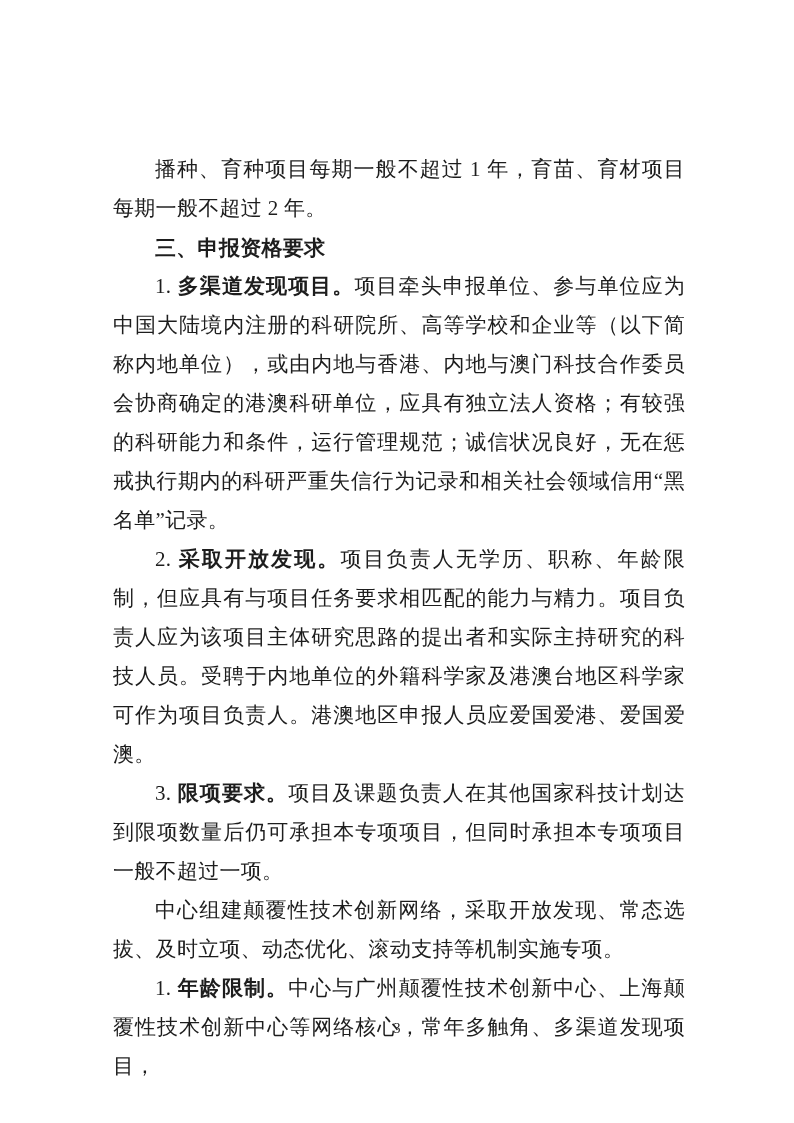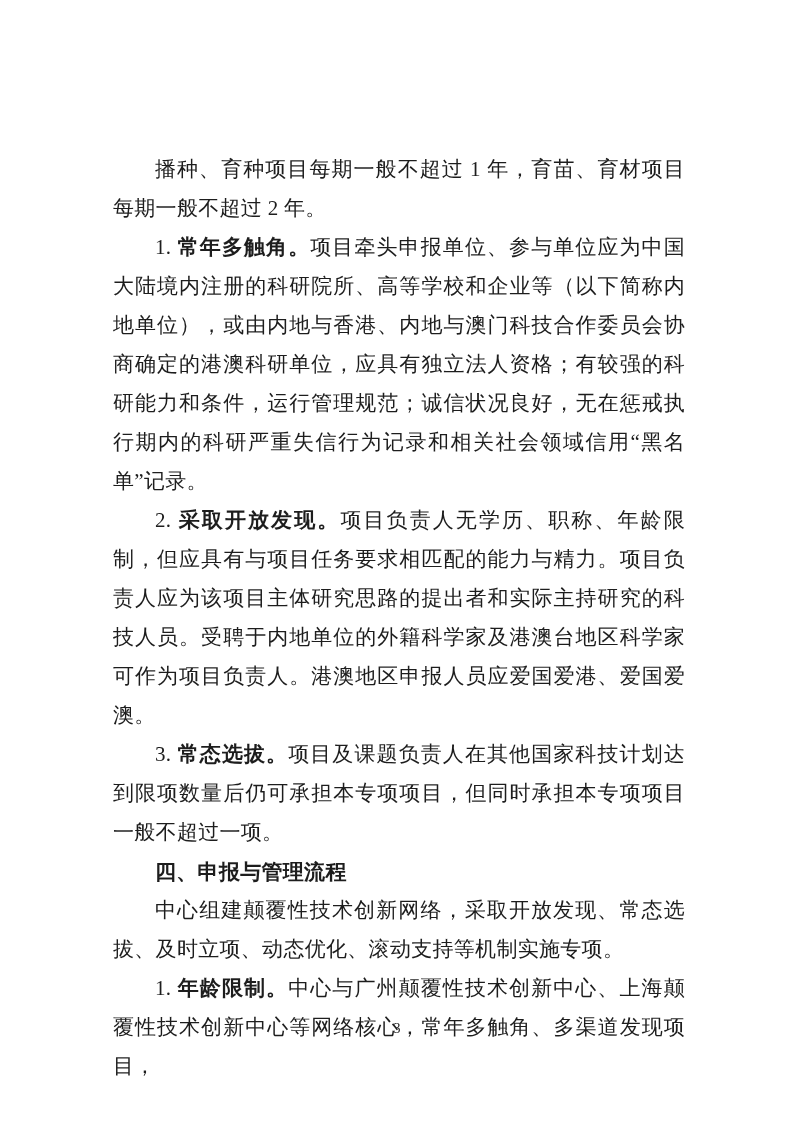--- a/index.html
+++ b/index.html
@@ -62,21 +62,21 @@
     color: #1d1d1d;
     font-family: "Liberation Serif", "DejaVu Serif", serif;
   }
 </style>
 </head>
 <body>
 
 <main class="page">
   <section class="content">
       <p class="para body-text"><span class="run">播种、育种项目每期一般不超过 1 年，育苗、育材项目每期一般不超过 2 年。</span></p>
-      <p class="para body-text"><span class="run">1. </span><span class="run bold">常年多触角。</span><span class="run">项目牵头申报单位、参与单位应为中国大陆境内注册的科研院所、高等学校和企业等（以下简称内地单位），或由内地与香港、内地与澳门科技合作委员会协商确定的港澳科研单位，应具有独立法人资格；有较强的科研能力和条件，运行管理规范；诚信状况良好，无在惩戒执行期内的科研严重失信行为记录和相关社会领域信用“黑名单”记录。</span></p>
+      <p class="para heading"><span class="run bold">三、申报资格要求</span></p>
+      <p class="para body-text"><span class="run">1. </span><span class="run bold">多渠道发现项目。</span><span class="run">项目牵头申报单位、参与单位应为中国大陆境内注册的科研院所、高等学校和企业等（以下简称内地单位），或由内地与香港、内地与澳门科技合作委员会协商确定的港澳科研单位，应具有独立法人资格；有较强的科研能力和条件，运行管理规范；诚信状况良好，无在惩戒执行期内的科研严重失信行为记录和相关社会领域信用“黑名单”记录。</span></p>
       <p class="para body-text"><span class="run">2. </span><span class="run bold">采取开放发现。</span><span class="run">项目负责人无学历、职称、年龄限制，但应具有与项目任务要求相匹配的能力与精力。项目负责人应为该项目主体研究思路的提出者和实际主持研究的科技人员。受聘于内地单位的外籍科学家及港澳台地区科学家可作为项目负责人。港澳地区申报人员应爱国爱港、爱国爱澳。</span></p>
-      <p class="para body-text"><span class="run">3. </span><span class="run bold">常态选拔。</span><span class="run">项目及课题负责人在其他国家科技计划达到限项数量后仍可承担本专项项目，但同时承担本专项项目一般不超过一项。</span></p>
-      <p class="para heading"><span class="run bold">四、申报与管理流程</span></p>
+      <p class="para body-text"><span class="run">3. </span><span class="run bold">限项要求。</span><span class="run">项目及课题负责人在其他国家科技计划达到限项数量后仍可承担本专项项目，但同时承担本专项项目一般不超过一项。</span></p>
       <p class="para body-text"><span class="run">中心组建颠覆性技术创新网络，采取开放发现、常态选拔、及时立项、动态优化、滚动支持等机制实施专项。</span></p>
       <p class="para body-text"><span class="run">1. </span><span class="run bold">年龄限制。</span><span class="run">中心与广州颠覆性技术创新中心、上海颠覆性技术创新中心等网络核心，常年多触角、多渠道发现项目，</span></p>
     </section>
   <div class="page-number">3</div>
 </main>
 
 </body></html>

